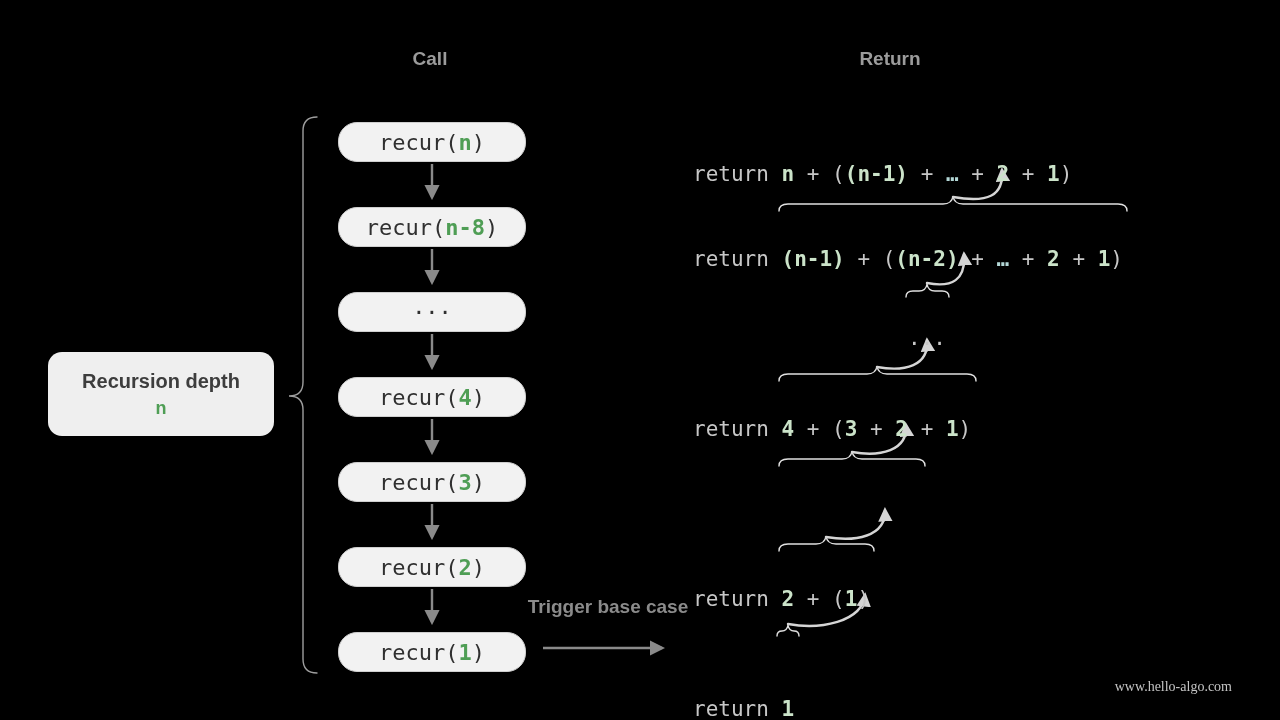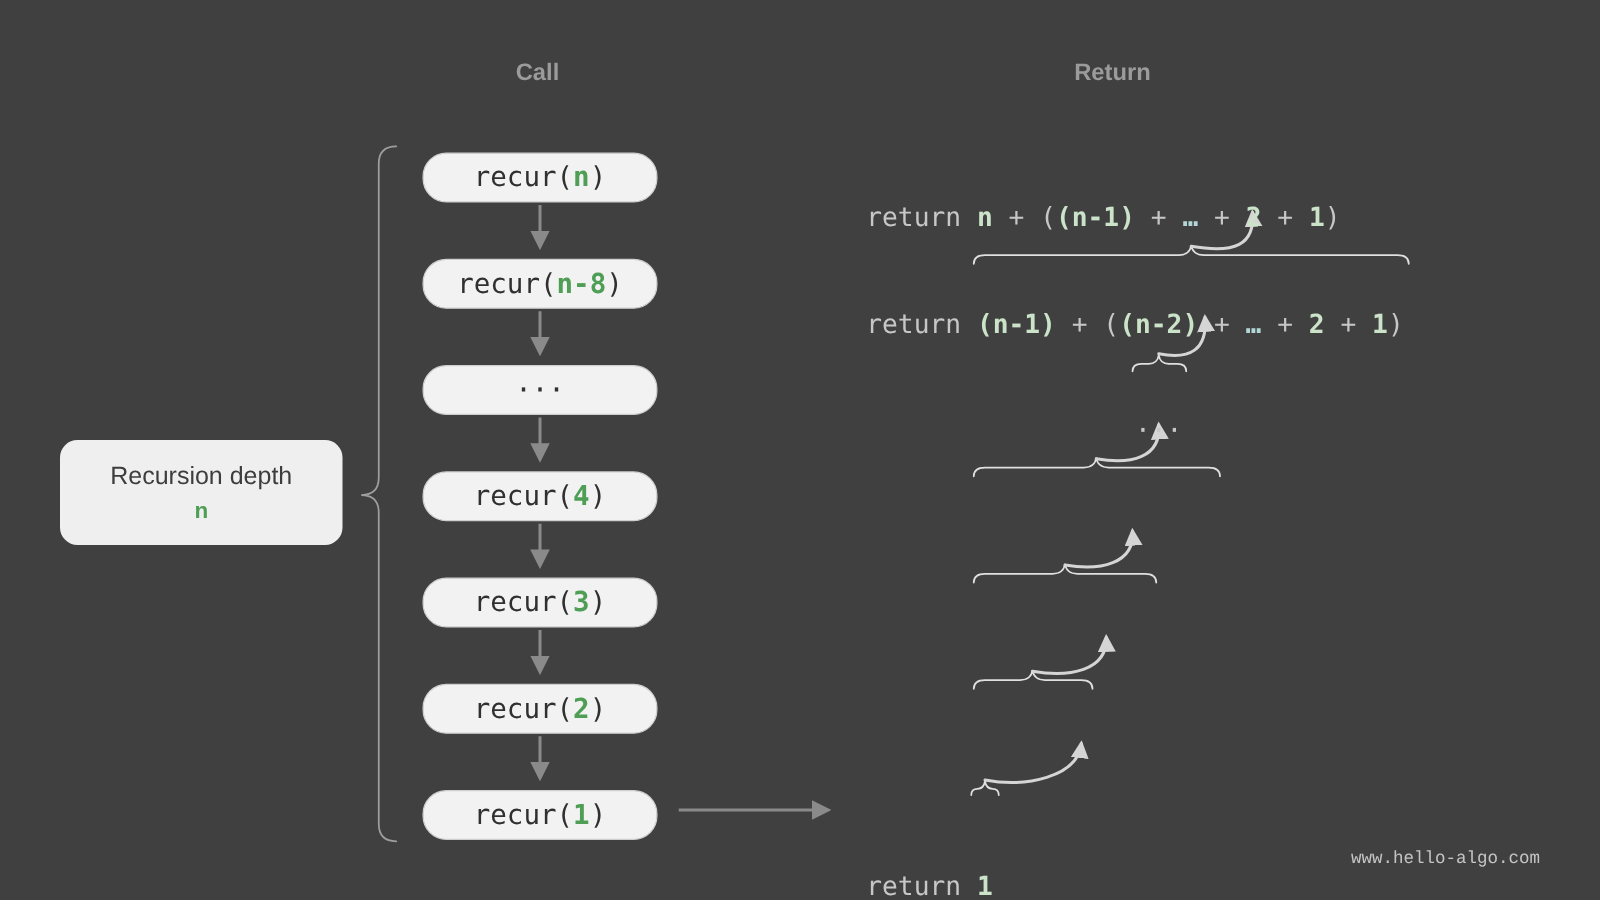--- a/index.html
+++ b/index.html
@@ -4,45 +4,45 @@
 <style>
   :root{
     --accent-green:#4f9e55; --pale-green:#cbe3c9; --pale-teal:#b3d7d6;
     --faded-gray:#c7c7c7; --dark-text:#303030; --label-gray:#9b9b9b;
     --trigger-gray:#8b8b8b; --depth-text:#3d3d3d; --box-fill:#f2f2f2;
     --box-border:#cfcfcf; --flow-arrow:#8a8a8a; --merge-arrow:#d5d5d5;
     --brace-gray:#9e9e9e; --expr-brace:#e0e0e0; --watermark-gray:#c4c4c4;
     --depth-box-fill:#efefef;
   }
   html,body{margin:0;padding:0;background:#fff;}
-  #stage{position:relative;width:1280px;height:720px;background:#404040;overflow:hidden;
+  #stage{position:relative;width:1280px;height:720px;background:#000000;overflow:hidden;
          font-family:"Liberation Sans",sans-serif;}
   svg.deco{position:absolute;left:0;top:0;pointer-events:none;}
   .hdr{position:absolute;width:200px;text-align:center;font-weight:bold;font-size:19px;
        color:var(--label-gray);}
   .callbox{position:absolute;left:338px;width:188px;height:40px;background:var(--box-fill);
        border:1px solid var(--box-border);border-radius:19px;display:flex;align-items:center;
        justify-content:center;font-family:"DejaVu Sans Mono",monospace;font-size:22px;
        white-space:pre;box-sizing:border-box;}
   .ret{position:absolute;left:693px;font-family:"DejaVu Sans Mono",monospace;font-size:21px;
        line-height:26px;white-space:pre;margin-top:32px;}
   .tk-dark{color:var(--dark-text);}
   .tk-green{color:var(--accent-green);font-weight:bold;}
   .tk-gray{color:var(--faded-gray);}
   .tk-pgreen{color:var(--pale-green);font-weight:bold;}
   .tk-teal{color:var(--pale-teal);font-weight:bold;}
   .depthbox{position:absolute;left:48px;top:352px;width:226px;height:84px;border-radius:14px;
        background:var(--depth-box-fill);display:flex;flex-direction:column;align-items:center;
        justify-content:center;gap:5px;}
-  .depthbox .t1{font-weight:normal;font-size:20px;color:var(--depth-text);}
+  .depthbox .t1{font-weight:bold;font-size:20px;color:var(--depth-text);}
   .depthbox .t2{font-weight:bold;font-size:18px;color:var(--accent-green);}
   .trigger{position:absolute;left:506px;top:596px;width:204px;text-align:center;
        font-weight:bold;font-size:19px;color:var(--trigger-gray);}
   .watermark{position:absolute;left:1032px;top:679px;width:200px;text-align:right;
-       font-family:Liberation Mono, monospace;font-size:14px;color:var(--watermark-gray);}
+       font-family:Liberation Serif, serif;font-size:14px;color:var(--watermark-gray);}
   .flow{stroke:var(--flow-arrow);stroke-width:2.4;fill:none;}
   .brace{stroke:var(--brace-gray);stroke-width:1.4;fill:none;stroke-linecap:round;}
   .xbrace{stroke:var(--expr-brace);stroke-width:1.4;fill:none;stroke-linecap:round;}
   .merge{stroke:var(--merge-arrow);stroke-width:2.4;fill:none;stroke-linecap:round;}
   .mk-dark{fill:var(--flow-arrow);}
   .mk-light{fill:var(--merge-arrow);}
 </style>
 </head>
 <body>
 
@@ -96,18 +96,21 @@
   <div class="callbox" style="top:207px"><span class="tk-dark">recur(</span><span class="tk-green">n-8</span><span class="tk-dark">)</span></div>
   <div class="callbox" style="top:292px"><span class="tk-dark">···</span></div>
   <div class="callbox" style="top:377px"><span class="tk-dark">recur(</span><span class="tk-green">4</span><span class="tk-dark">)</span></div>
   <div class="callbox" style="top:462px"><span class="tk-dark">recur(</span><span class="tk-green">3</span><span class="tk-dark">)</span></div>
   <div class="callbox" style="top:547px"><span class="tk-dark">recur(</span><span class="tk-green">2</span><span class="tk-dark">)</span></div>
   <div class="callbox" style="top:632px"><span class="tk-dark">recur(</span><span class="tk-green">1</span><span class="tk-dark">)</span></div>
 
   <div class="ret" style="top:129px"><span class="tk-gray">return </span><span class="tk-pgreen">n</span><span class="tk-gray"> + </span><span class="tk-gray">(</span><span class="tk-pgreen">(n-1)</span><span class="tk-gray"> + </span><span class="tk-teal">…</span><span class="tk-gray"> + </span><span class="tk-pgreen">2</span><span class="tk-gray"> + </span><span class="tk-pgreen">1</span><span class="tk-gray">)</span></div>
   <div class="ret" style="top:214px"><span class="tk-gray">return </span><span class="tk-pgreen">(n-1)</span><span class="tk-gray"> + </span><span class="tk-gray">(</span><span class="tk-pgreen">(n-2)</span><span class="tk-gray"> + </span><span class="tk-teal">…</span><span class="tk-gray"> + </span><span class="tk-pgreen">2</span><span class="tk-gray"> + </span><span class="tk-pgreen">1</span><span class="tk-gray">)</span></div>
   <div class="ret" style="top:299px;left:908px"><span class="tk-gray">···</span></div>
+  <div class="ret" style="top:384px"><span class="tk-gray">return </span><span class="tk-pgreen">4</span><span class="tk-gray"> + </span><span class="tk-gray">(</span><span class="tk-pgreen">3</span><span class="tk-gray"> + </span><span class="tk-pgreen">2</span><span class="tk-gray"> + </span><span class="tk-pgreen">1</span><span class="tk-gray">)</span></div>
+  <div class="ret" style="top:554px"><span class="tk-gray">return </span><span class="tk-pgreen">2</span><span class="tk-gray"> + </span><span class="tk-gray">(</span><span class="tk-pgreen">1</span><span class="tk-gray">)</span></div>
   <div class="ret" style="top:664px"><span class="tk-gray">return </span><span class="tk-pgreen">1</span></div>
 
+  <div class="trigger">Trigger base case</div>
 
   <div class="watermark">www.hello-algo.com</div>
 
 </div>
 
 </body></html>

